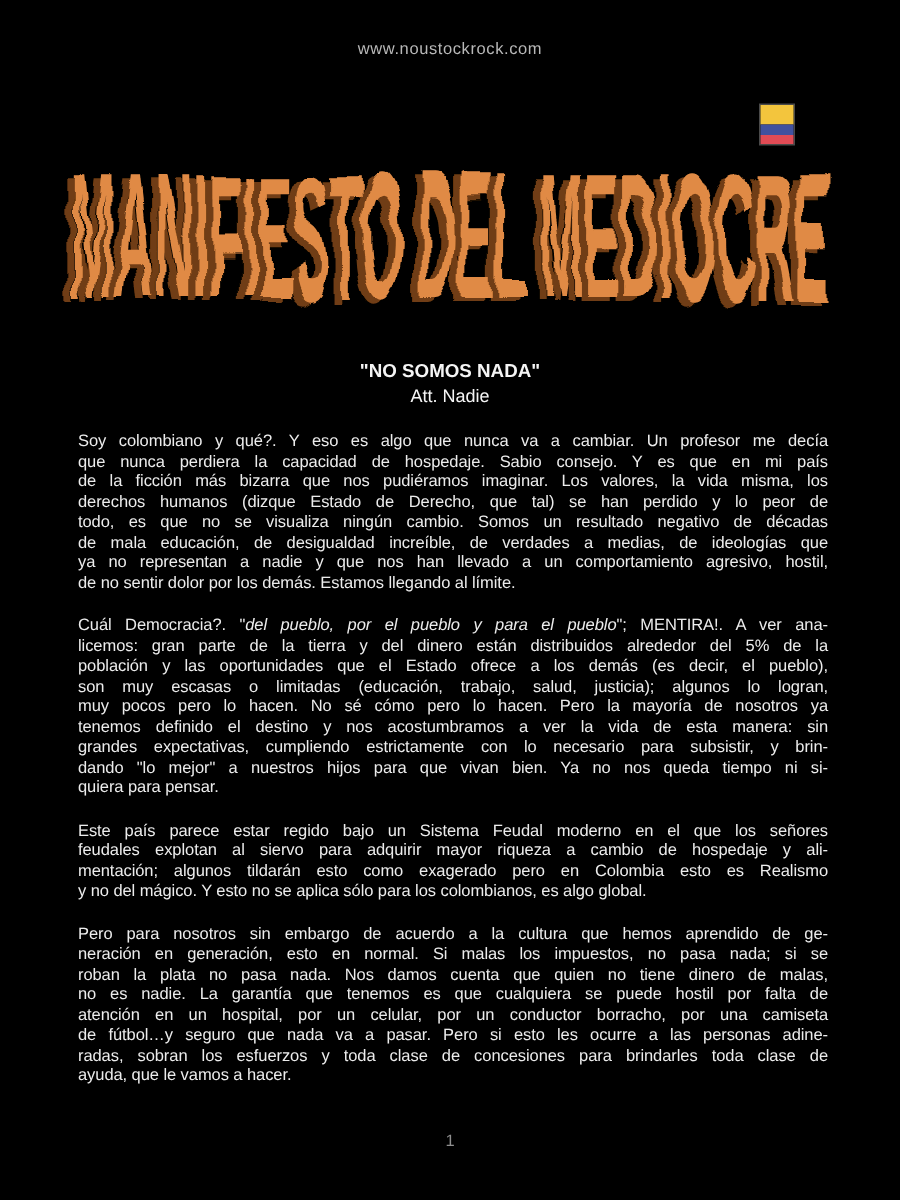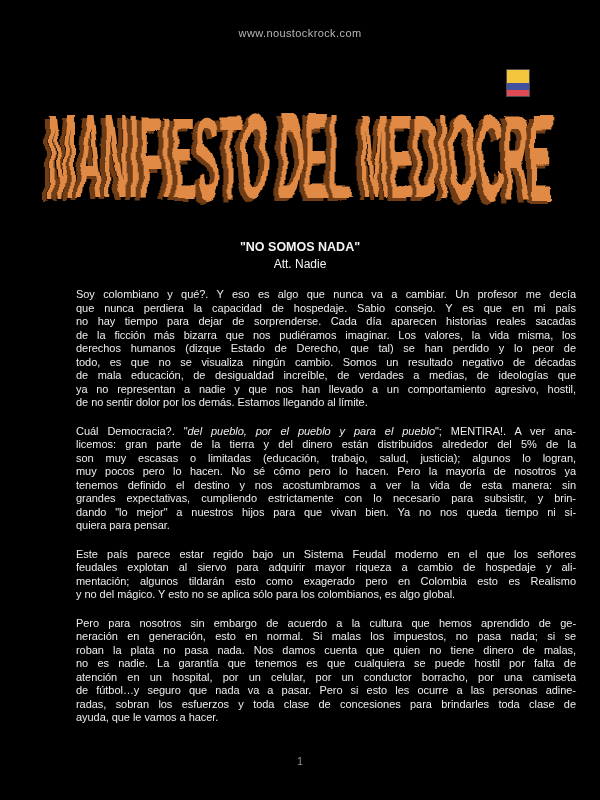--- a/index.html
+++ b/index.html
@@ -52,21 +52,20 @@
   .subtitle-att   { font-size: 12px; margin-top: 3px; }
   .bodytext {
     position: absolute;
     left: 52px;
     top: 288px;
     width: 500px;
     color: #ececec;
     font-size: 11px;
     line-height: 13.5px;
     letter-spacing: -0.05px;
-    margin-left: 24px;
   }
   .para { margin: 0 0 15px 0; }
   .ln      { text-align: justify; text-align-last: justify; }
   .ln-last { text-align: left; }
   .ital { font-style: italic; }
   .footer-page {
     position: absolute;
     top: 755px;
     left: 0;
     width: 100%;
@@ -109,32 +108,32 @@
   <div class="subtitle">
     <div class="subtitle-quote">"NO SOMOS NADA"</div>
     <div class="subtitle-att">Att. Nadie</div>
   </div>
 
   <div class="bodytext">
 
     <div class="para">
       <div class="ln">Soy colombiano y qué?. Y eso es algo que nunca va a cambiar. Un profesor me decía</div>
       <div class="ln">que nunca perdiera la capacidad de hospedaje. Sabio consejo. Y es que en mi país</div>
-      <div class="ln">no hay tiempo para dejar de sorprenderse. Cada día aparecen historias reales sacadas</div>
       <div class="ln">de la ficción más bizarra que nos pudiéramos imaginar. Los valores, la vida misma, los</div>
       <div class="ln">derechos humanos (dizque Estado de Derecho, que tal) se han perdido y lo peor de</div>
       <div class="ln">todo, es que no se visualiza ningún cambio. Somos un resultado negativo de décadas</div>
       <div class="ln">de mala educación, de desigualdad increíble, de verdades a medias, de ideologías que</div>
       <div class="ln">ya no representan a nadie y que nos han llevado a un comportamiento agresivo, hostil,</div>
       <div class="ln-last">de no sentir dolor por los demás. Estamos llegando al límite.</div>
     </div>
 
     <div class="para">
       <div class="ln"><span>Cuál Democracia?. "</span><span class="ital">del pueblo, por el pueblo y para el pueblo</span><span>"; MENTIRA!. A ver ana-</span></div>
       <div class="ln">licemos: gran parte de la tierra y del dinero están distribuidos alrededor del 5% de la</div>
+      <div class="ln">población y las oportunidades que el Estado ofrece a los demás (es decir, el pueblo),</div>
       <div class="ln">son muy escasas o limitadas (educación, trabajo, salud, justicia); algunos lo logran,</div>
       <div class="ln">muy pocos pero lo hacen. No sé cómo pero lo hacen. Pero la mayoría de nosotros ya</div>
       <div class="ln">tenemos definido el destino y nos acostumbramos a ver la vida de esta manera: sin</div>
       <div class="ln">grandes expectativas, cumpliendo estrictamente con lo necesario para subsistir, y brin-</div>
       <div class="ln">dando "lo mejor" a nuestros hijos para que vivan bien. Ya no nos queda tiempo ni si-</div>
       <div class="ln-last">quiera para pensar.</div>
     </div>
 
     <div class="para">
       <div class="ln">Este país parece estar regido bajo un Sistema Feudal moderno en el que los señores</div>

